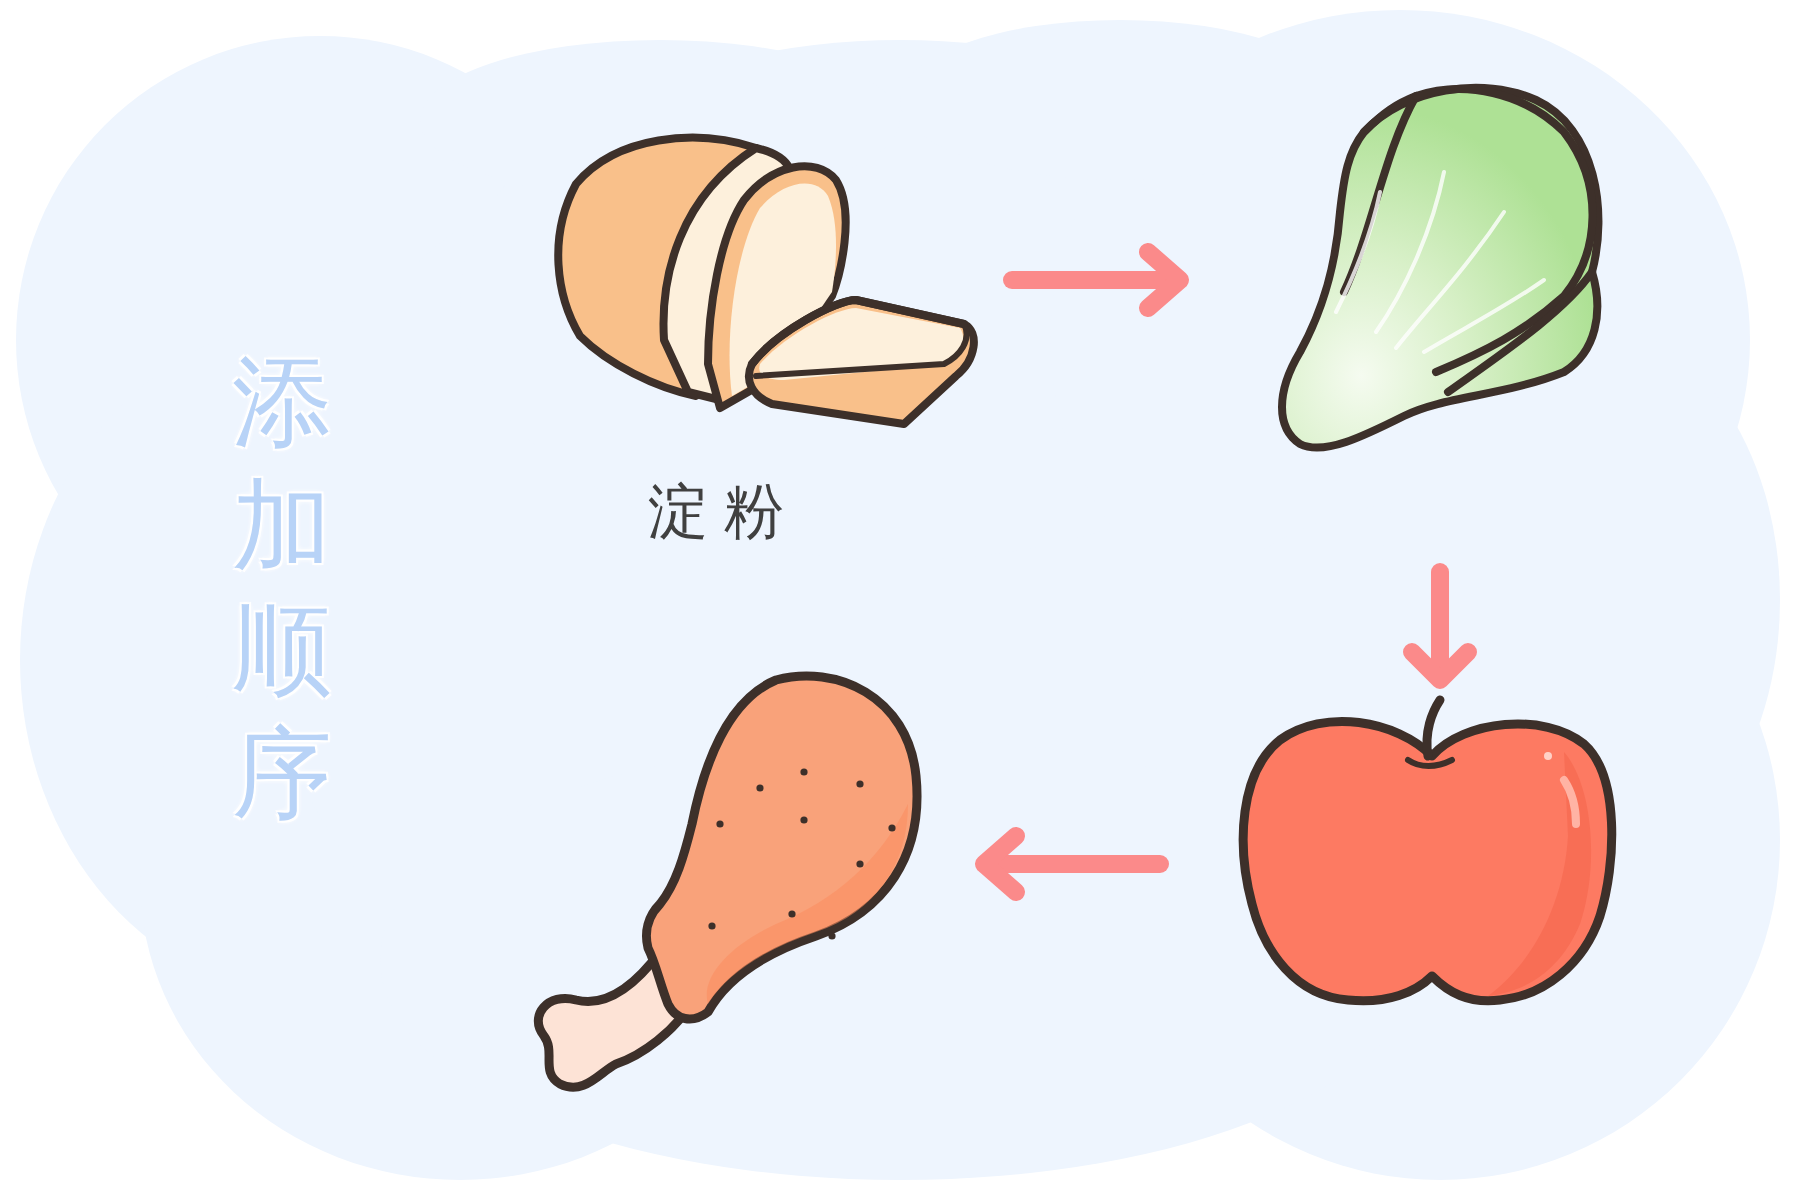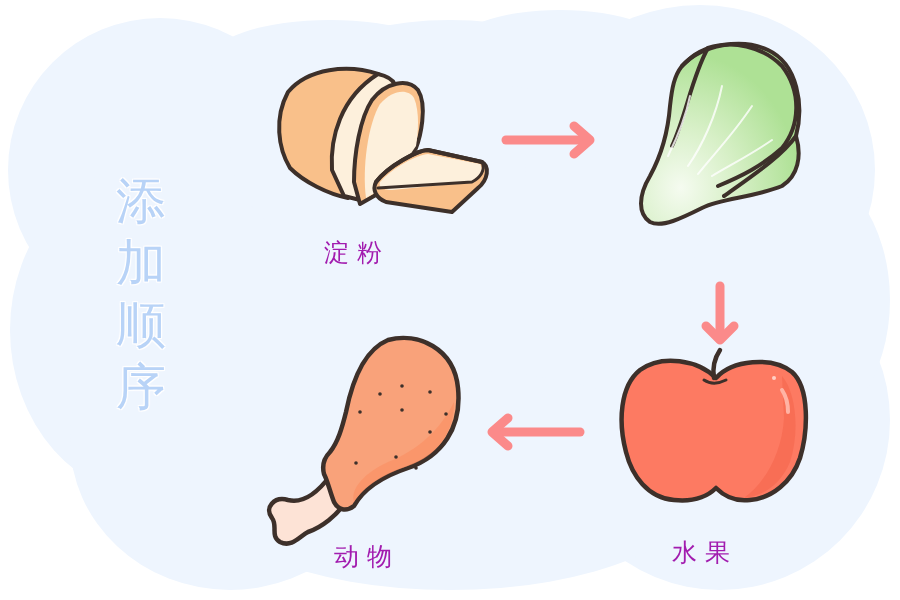--- a/index.html
+++ b/index.html
@@ -8,21 +8,21 @@
     .bg-svg { position: absolute; left: 0; top: 0; }
     .title-vertical {
       position: absolute; left: 106px; top: 170px; width: 70px;
       display: flex; flex-direction: column; align-items: center;
       color: #b8d3f7; font-size: 50px; line-height: 62px; font-weight: 300;
       text-shadow: 0 0 3px #ffffff, 0 0 3px #ffffff, 1px 1px 0 #ffffff, -1px -1px 0 #ffffff, 1px -1px 0 #ffffff, -1px 1px 0 #ffffff;
     }
     .title-vertical span { display: block; }
     .item { position: absolute; }
     .label {
-      position: absolute; color: #a21caf; font-size: 25px; letter-spacing: 8px;
+      position: absolute; color: #404040; font-size: 30px; letter-spacing: 8px;
       font-family: "DejaVu Sans", sans-serif; font-weight: 400; white-space: nowrap;
     }
     .arrow { position: absolute; }
   </style>
 </head>
 <body>
 
 <div class="stage">
 
   <svg class="bg-svg" width="900" height="600" viewBox="0 0 900 600">
@@ -105,21 +105,20 @@
   <svg class="item" style="left:612px;top:342px" width="200" height="166" viewBox="0 0 200 166">
     <g stroke="#3d302a" stroke-width="4.5" stroke-linejoin="round" stroke-linecap="round">
       <path d="M104 36 C120 18, 160 14, 180 30 C198 46, 196 90, 188 116 C180 140, 160 156, 138 158 C122 160, 112 154, 104 146 C96 154, 82 160, 62 158 C36 156, 20 134, 14 110 C6 80, 8 44, 28 28 C50 12, 86 18, 104 36 Z" fill="#fd7a62"></path>
       <path d="M102 36 C100 24, 104 14, 108 8" fill="none"></path>
       <path d="M92 38 C98 42, 106 42, 114 38" fill="none" stroke-width="3"></path>
     </g>
     <path d="M170 34 C184 50, 188 90, 178 120 C168 144, 150 154, 132 156 C154 140, 170 110, 172 76 Z" fill="#f5654c" opacity="0.6"></path>
     <path d="M170 48 C174 54, 176 62, 176 70" stroke="#ffb3a4" stroke-width="4" stroke-linecap="round" fill="none"></path>
     <circle cx="162" cy="36" r="2" fill="#ffd0c6"></circle>
   </svg>
-  <div class="label" style="left:672px;top:536px">水果</div>
 
   <svg class="arrow" style="left:480px;top:410px" width="112" height="48" viewBox="0 0 112 48">
     <g stroke="#fb8a8a" stroke-width="9" stroke-linecap="round" stroke-linejoin="round" fill="none">
       <line x1="100" y1="22" x2="14" y2="22"></line>
       <polyline points="28,8 12,22 28,36"></polyline>
     </g>
   </svg>
 
   <svg class="item" style="left:258px;top:332px" width="214" height="216" viewBox="0 0 214 216">
     <g stroke="#3d302a" stroke-width="4.5" stroke-linejoin="round" stroke-linecap="round">
@@ -135,15 +134,14 @@
       <circle cx="172" cy="60" r="1.8"></circle>
       <circle cx="102" cy="80" r="1.8"></circle>
       <circle cx="144" cy="78" r="1.8"></circle>
       <circle cx="188" cy="82" r="1.8"></circle>
       <circle cx="172" cy="100" r="1.8"></circle>
       <circle cx="98" cy="131" r="1.8"></circle>
       <circle cx="138" cy="125" r="1.8"></circle>
       <circle cx="158" cy="136" r="1.8"></circle>
     </g>
   </svg>
-  <div class="label" style="left:334px;top:540px">动物</div>
 
 </div>
 
 </body></html>

